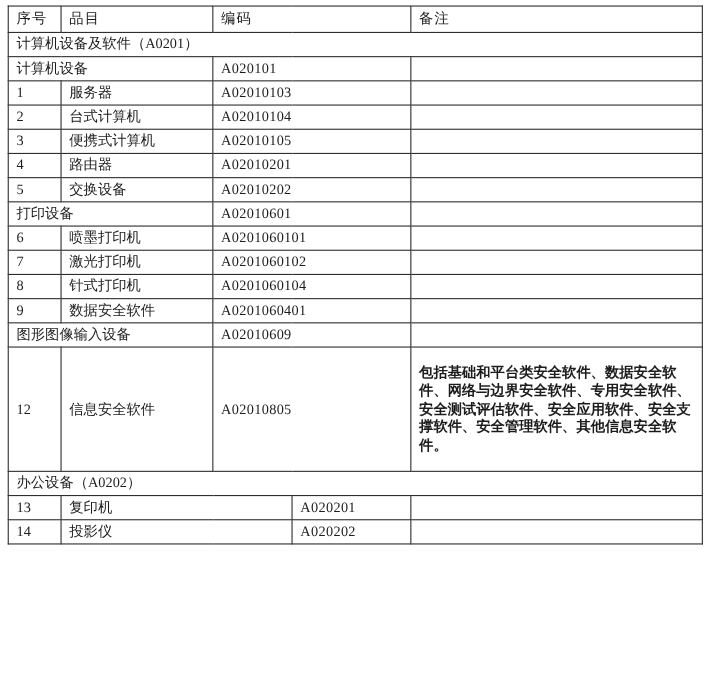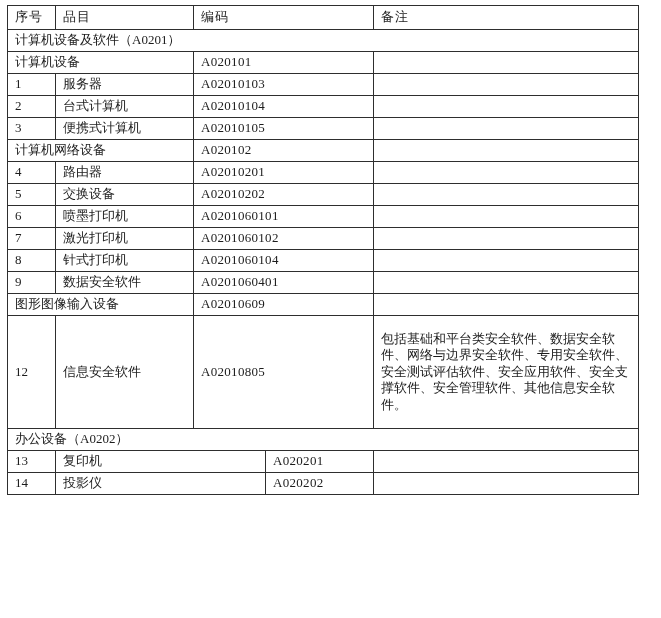--- a/index.html
+++ b/index.html
@@ -33,20 +33,21 @@
     height: 23px;
     letter-spacing: 1px;
   }
   .catalog tr.tall td {
     height: 102px;
   }
   .catalog td.remark-long {
     white-space: normal;
     padding: 5px 8px 5px 7px;
     line-height: 16.5px;
+    font-weight: bold;
   }
   .catalog td.code {
     letter-spacing: 0.3px;
   }
 </style>
 </head>
 <body>
 
 <table class="catalog">
   <colgroup>
@@ -90,41 +91,41 @@
       <td></td>
     </tr>
 
     <tr>
       <td>3</td>
       <td>便携式计算机</td>
       <td colspan="2" class="code">A02010105</td>
       <td></td>
     </tr>
 
-    <tr>
-      <td colspan="2">计算机网络设备</td>
-      <td colspan="2" class="code">A020102</td>
-      <td></td>
-    </tr>
 
     <tr>
       <td>4</td>
       <td>路由器</td>
       <td colspan="2" class="code">A02010201</td>
       <td></td>
     </tr>
 
     <tr>
       <td>5</td>
       <td>交换设备</td>
       <td colspan="2" class="code">A02010202</td>
       <td></td>
     </tr>
 
 
+    <tr>
+      <td colspan="2">打印设备</td>
+      <td colspan="2" class="code">A02010601</td>
+      <td></td>
+    </tr>
 
     <tr>
       <td>6</td>
       <td>喷墨打印机</td>
       <td colspan="2" class="code">A0201060101</td>
       <td></td>
     </tr>
 
     <tr>
       <td>7</td>

